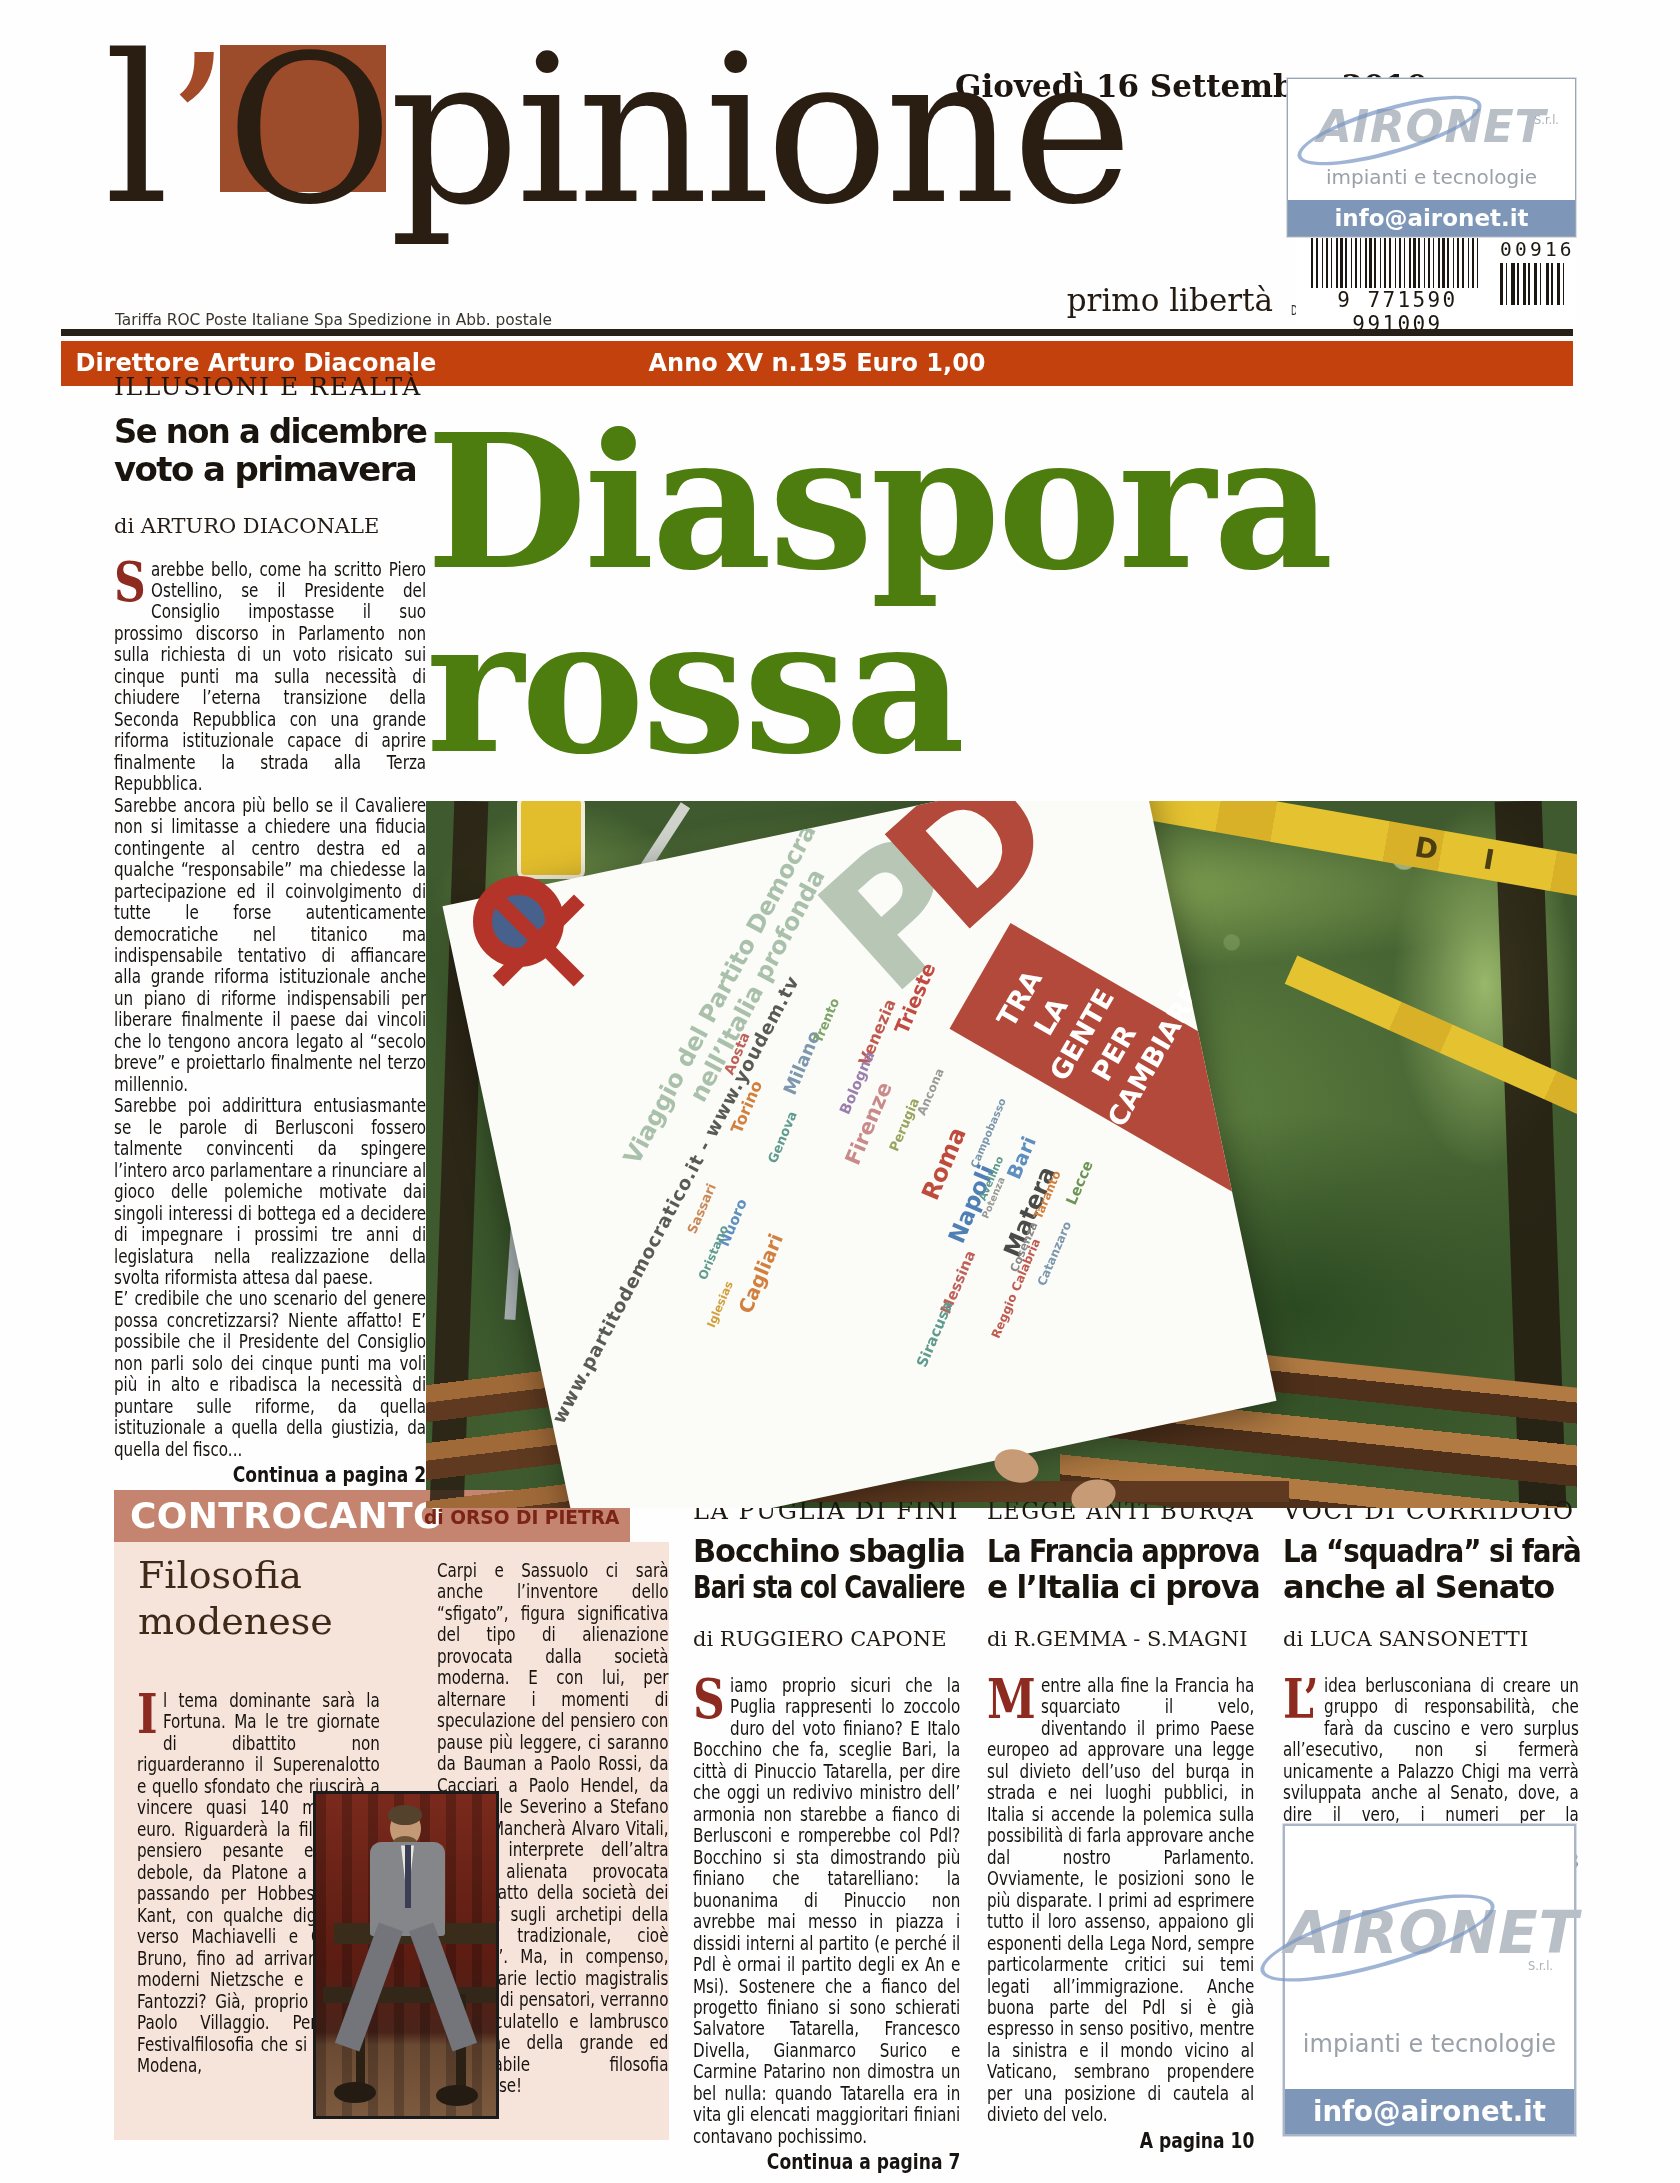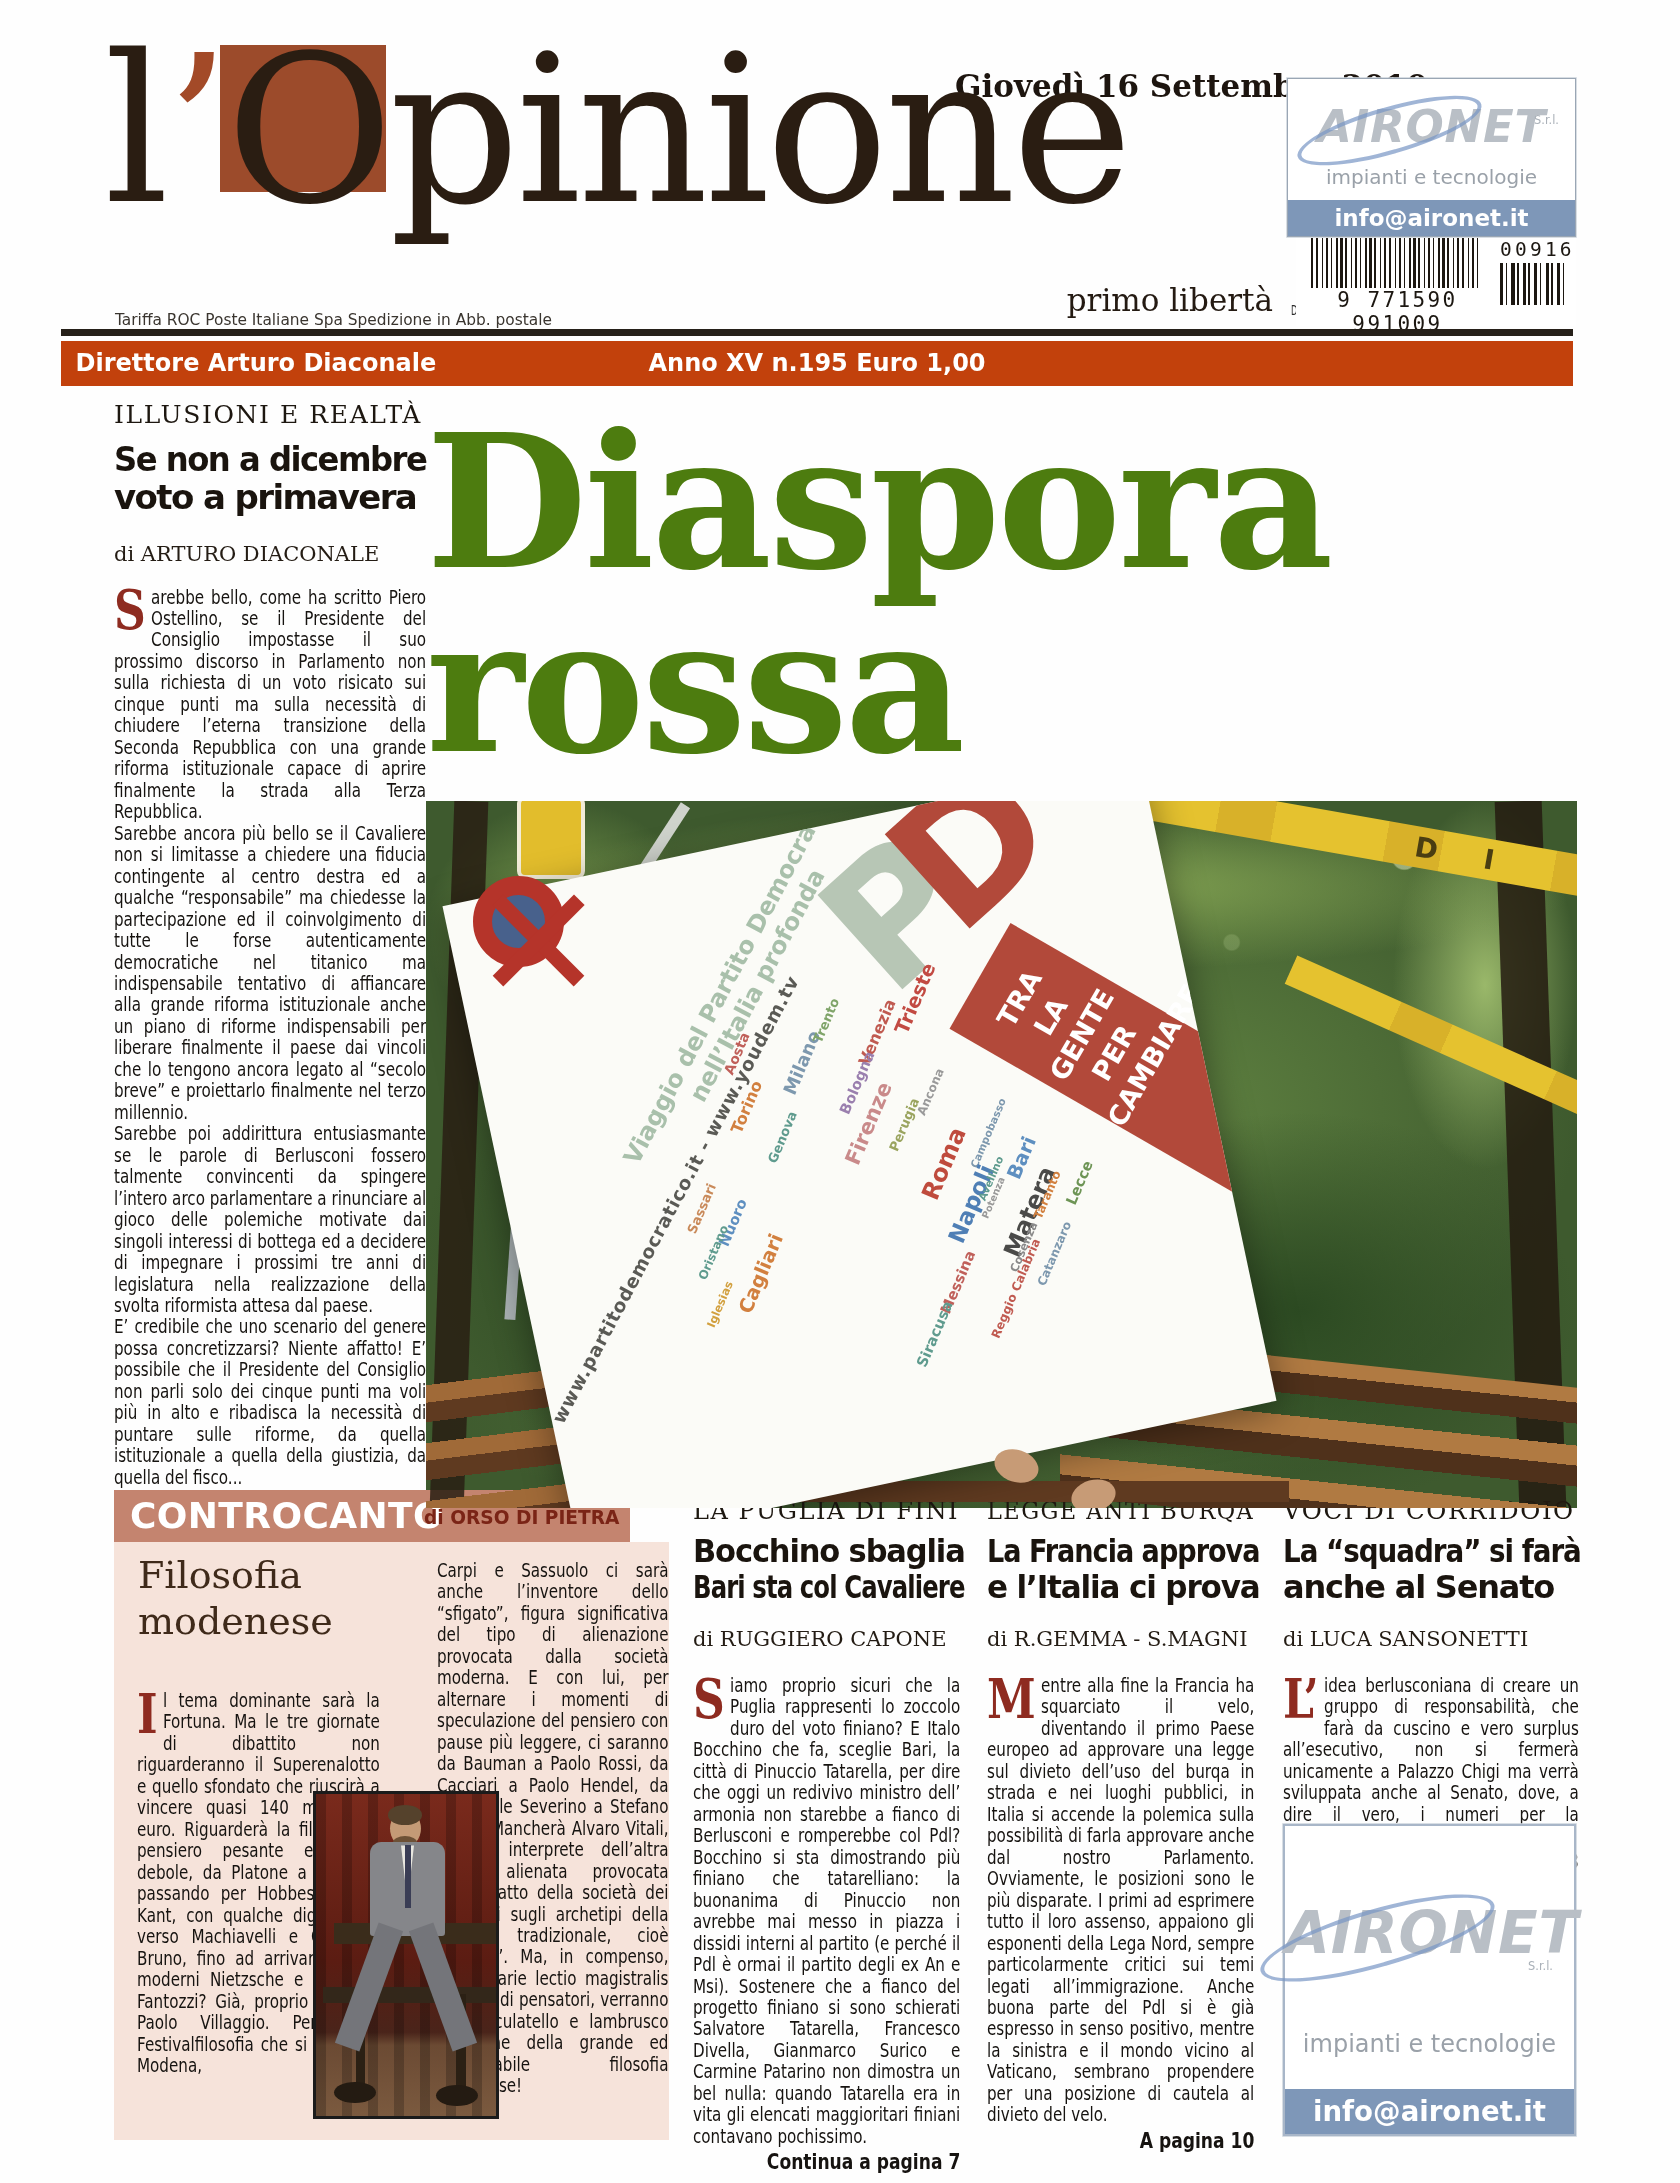--- a/index.html
+++ b/index.html
@@ -68,21 +68,21 @@
   .coltitle .fitx{display:block;}
   .byline{font-family:"DejaVu Serif",serif;font-size:21px;color:#241c14;margin-top:21px;}
   .cond{transform:scaleX(0.815);transform-origin:left top;text-align:justify;
         font-size:18.6px;line-height:1.155;color:#161310;letter-spacing:0;}
   .cond p{margin:0;}
   .dropcap{float:left;font-family:"DejaVu Serif",serif;font-weight:bold;font-size:54px;
         line-height:0.72;color:#8e2b20;margin:4.9px 6.5px 0 0;}
   .cont{font-weight:bold;font-size:21px;text-align:right;margin-top:3.2px;color:#161310;}
 
   
-  .leftcol{position:absolute;left:114px;top:400px;width:312px;}
+  .leftcol{position:absolute;left:114px;top:372px;width:312px;}
   .leftcol .maintitle{font-weight:bold;font-size:34px;line-height:1.12;letter-spacing:-1.6px;
         color:#1a140e;margin-top:11.4px;}
   .leftcol .maintitle .fitx{display:block;}
   .leftcol .byline{margin-top:25px;}
   .leftcol .cond{width:383px;margin-top:21px;}
 
   
   .kicker{position:absolute;left:448px;top:391px;width:1129px;text-align:center;
         font-weight:bold;font-size:34px;letter-spacing:-0.8px;color:#3b2a1f;}
   .headline{position:absolute;left:426px;top:410px;width:1151px;text-align:left;

